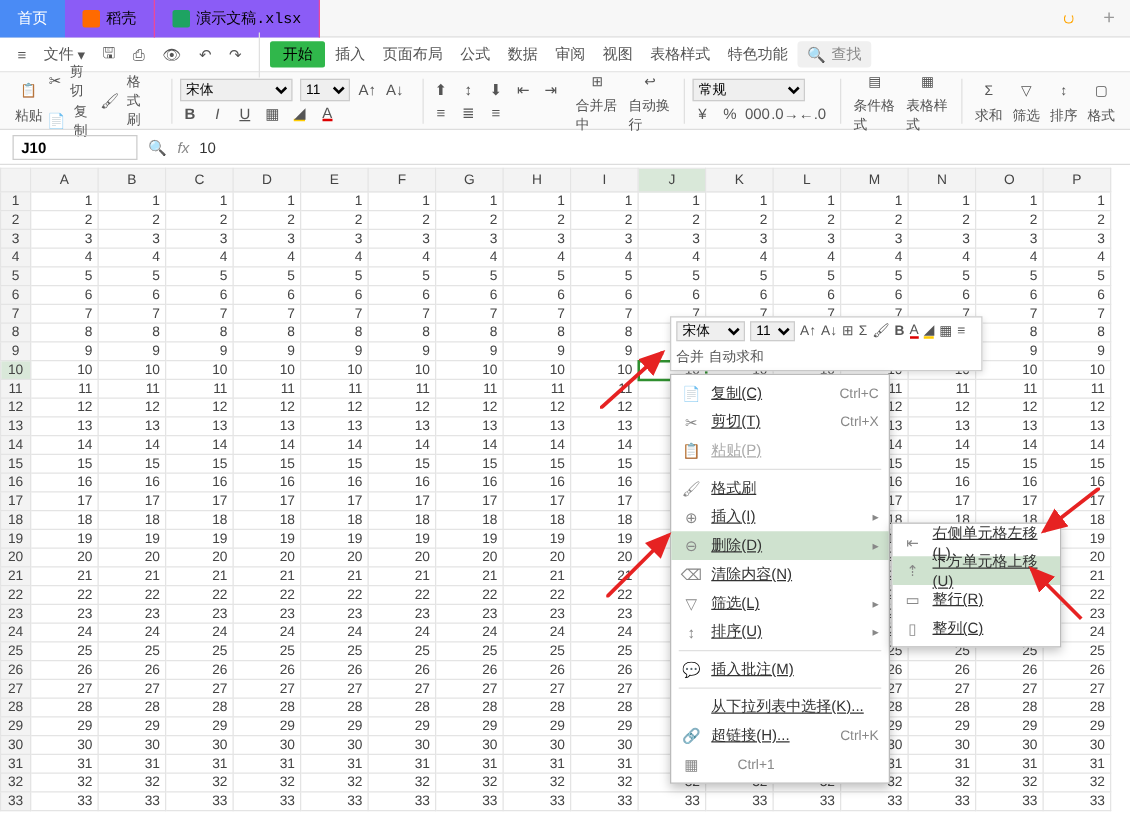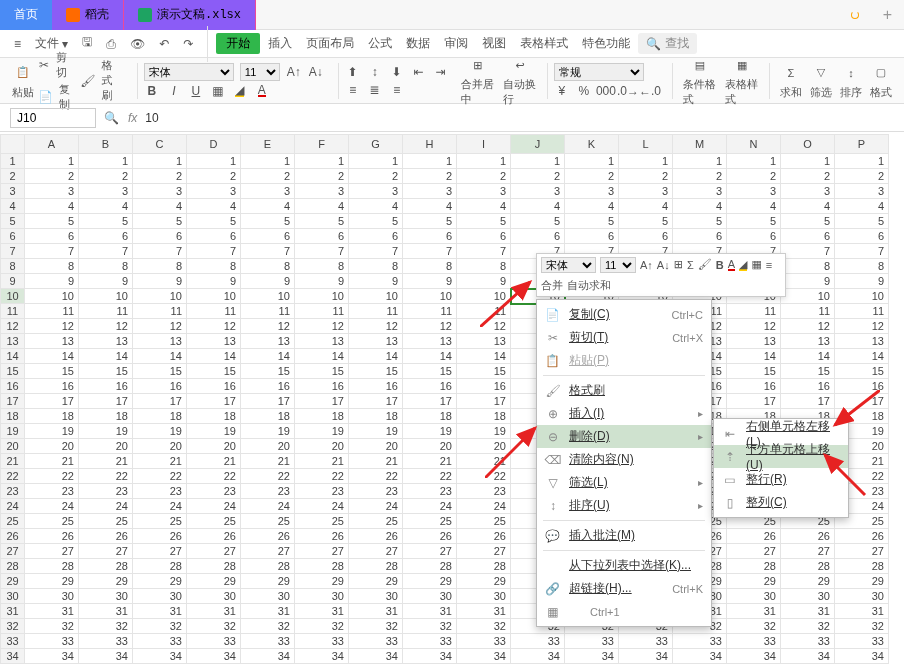--- a/index.html
+++ b/index.html
@@ -33,21 +33,21 @@
   .font-select { width: 90px; height: 18px; font-size: 11px; border: 1px solid #ccc; }
   .size-select { width: 40px; height: 18px; font-size: 11px; border: 1px solid #ccc; }
   .rib-ico { width: 16px; height: 16px; display: inline-flex; align-items: center; justify-content: center; color: #555; font-size: 12px; }
   .rib-btn-col { display: flex; flex-direction: column; align-items: center; gap: 1px; color: #555; font-size: 11px; padding: 0 4px; }
   .rib-btn-col .bigico { width: 22px; height: 22px; display:flex;align-items:center;justify-content:center; }
   .underline-a { border-bottom: 2px solid #d00; display:inline-block; line-height: 10px; }
   .underline-a.yellow { border-bottom-color: #ffcc00; }
   
   
   .formulabar { height: 28px; display: flex; align-items: center; padding: 2px 10px; border-bottom: 1px solid #ddd; gap: 8px; }
-  .namebox { width: 86px; height: 20px; border: 1px solid #ccc; padding: 0 6px; display: flex; align-items: center; }
+  .namebox { width: 100px; height: 20px; border: 1px solid #ccc; padding: 0 6px; display: flex; align-items: center; font-weight: bold; }
   .fx-icon { color: #888; font-style: italic; }
   .formula-val { color: #333; }
   
   
   .grid { position: absolute; top: 134px; left: 0; right: 0; bottom: 0; overflow: hidden; }
   table.sheet { border-collapse: collapse; table-layout: fixed; }
   table.sheet th, table.sheet td { border: 1px solid #e4e4e4; height: 15px; font-size: 11px; color: #444; font-weight: normal; }
   table.sheet th.colh { background: #f3f3f3; text-align: center; width: 54px; height: 19px; }
   table.sheet th.rowh { background: #f3f3f3; text-align: center; width: 24px; }
   table.sheet th.corner { background: #f3f3f3; width: 24px; height: 19px; }
@@ -888,39 +888,20 @@
           <td>33</td>
           <td>33</td>
           <td>33</td>
           <td>33</td>
           <td>33</td>
           <td>33</td>
           <td>33</td>
           <td>33</td>
           <td>33</td>
           <td>33</td>
-        </tr>
-        <tr>
-          <th class="rowh">34</th>
-          <td>34</td>
-          <td>34</td>
-          <td>34</td>
-          <td>34</td>
-          <td>34</td>
-          <td>34</td>
-          <td>34</td>
-          <td>34</td>
-          <td>34</td>
-          <td>34</td>
-          <td>34</td>
-          <td>34</td>
-          <td>34</td>
-          <td>34</td>
-          <td>34</td>
-          <td>34</td>
         </tr>
       </tbody>
     </table>
 </div>
 
 <div class="mini-toolbar">
   <select style="width:55px"><option>宋体</option></select>
   <select style="width:36px"><option>11</option></select>
   <span class="mini-item">A↑</span>
   <span class="mini-item">A↓</span>

